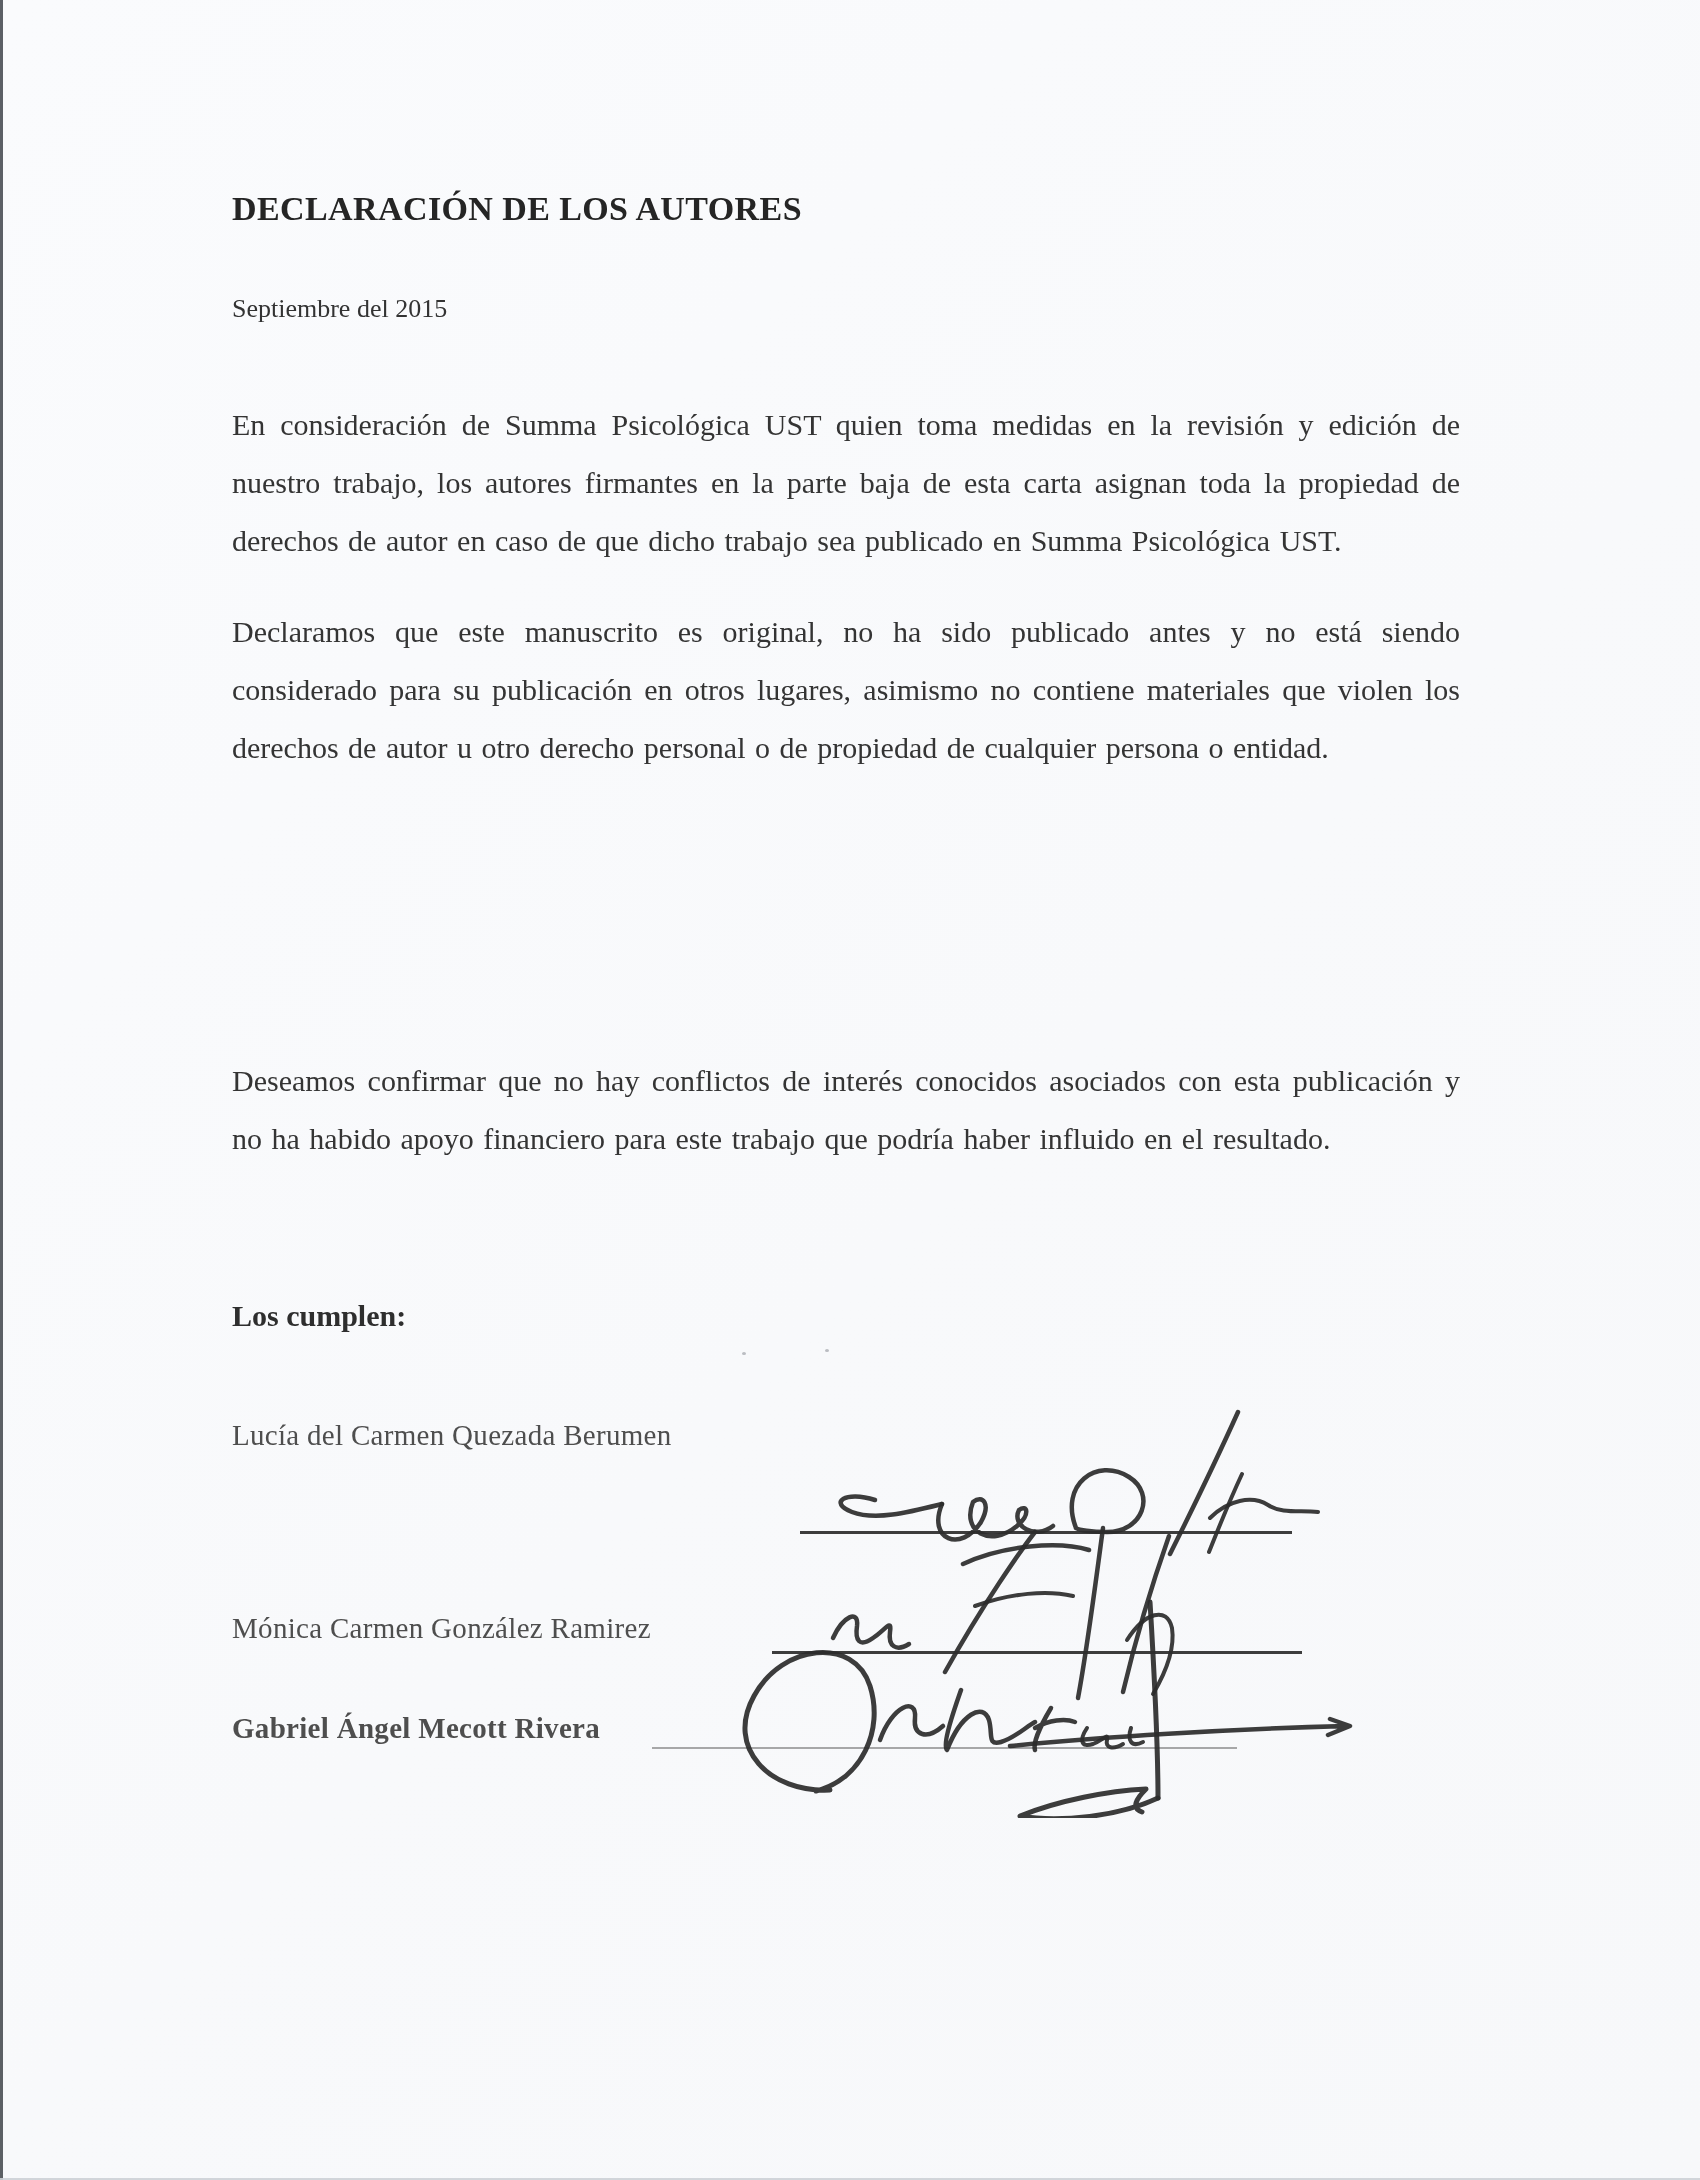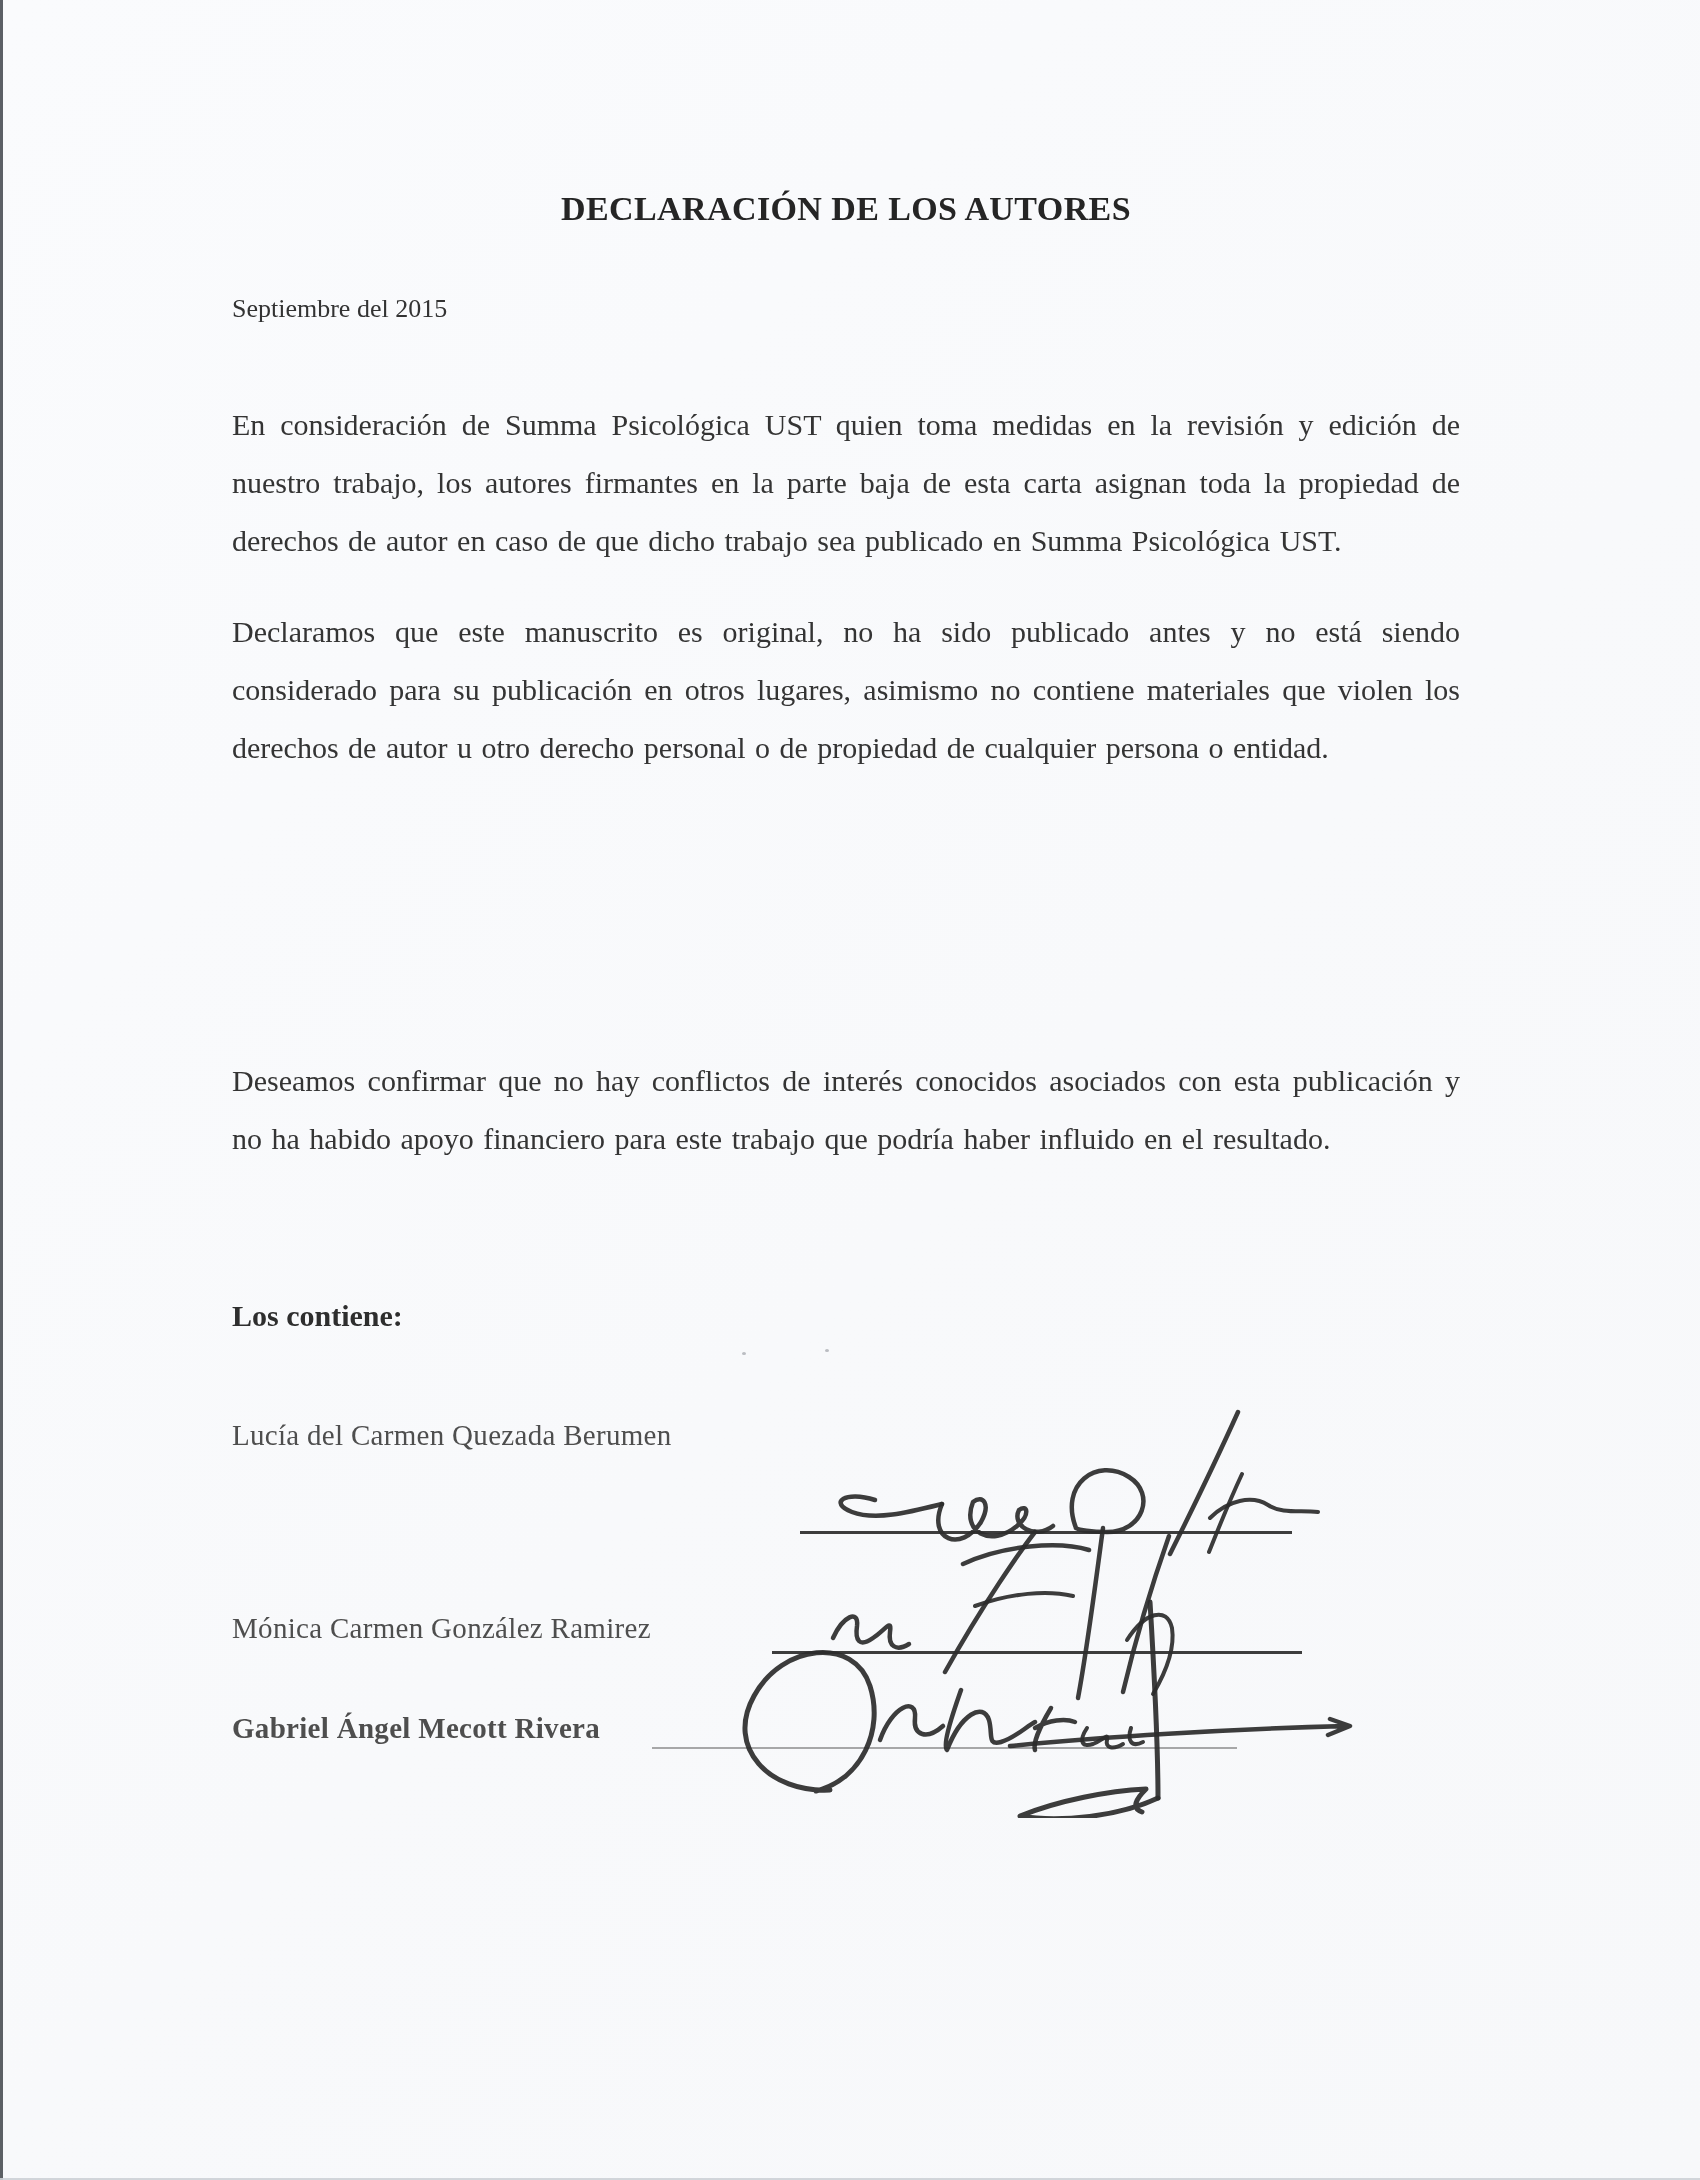--- a/index.html
+++ b/index.html
@@ -26,21 +26,21 @@
   }
   .speck {
     position: absolute; width: 4px; height: 3px; border-radius: 50%;
     background: rgba(110,115,125,.45);
   }
   .block {
     position: absolute; left: 232px; width: 1228px;
   }
   .doc-title {
     top: 188px;
-    text-align: center;
+    text-align: left;
     font-size: 34px; line-height: 42px;
     font-weight: bold;
     letter-spacing: .4px;
     color: #252525;
   }
   .date-line {
     top: 280px;
     font-size: 26px; line-height: 58px;
     color: #333;
   }
@@ -94,21 +94,21 @@
   <div class="speck" style="left:825px; top:1349px;"></div>
 
   <div class="block doc-title">DECLARACIÓN DE LOS AUTORES</div>
 
   <div class="block date-line">Septiembre del 2015</div>
 
   <div class="block para p1">En consideración de Summa Psicológica UST quien toma medidas en la revisión y edición de nuestro trabajo, los autores firmantes en la parte baja de esta carta asignan toda la propiedad de derechos de autor en caso de que dicho trabajo sea publicado en Summa Psicológica UST.</div>
   <div class="block para p2">Declaramos que este manuscrito es original, no ha sido publicado antes y no está siendo considerado para su publicación en otros lugares, asimismo no contiene materiales que violen los derechos de autor u otro derecho personal o de propiedad de cualquier persona o entidad.</div>
   <div class="block para p4">Deseamos confirmar que no hay conflictos de interés conocidos asociados con esta publicación y no ha habido apoyo financiero para este trabajo que podría haber influido en el resultado.</div>
 
-  <div class="block authors-heading">Los contiene:</div>
+  <div class="block authors-heading">Los cumplen:</div>
 
   <div class="author-name name-1">Lucía del Carmen Quezada Berumen</div>
   <div class="sig-line line-1"></div>
   <svg class="sig sig-1" width="540" height="175" viewBox="0 0 540 175">
     <path stroke-width="4.5" d="M 85,100 C 55,90 38,103 62,112 C 86,121 120,112 152,104"></path>
     <path stroke-width="4.5" d="M 152,104 C 137,140 171,153 191,122 C 201,104 193,94 183,102 C 171,132 201,148 227,126 C 241,114 237,104 229,110 C 221,126 245,140 263,126"></path>
     <path stroke-width="4.5" d="M 286,128 C 269,84 307,57 339,77 C 366,94 353,132 317,132 C 301,132 289,130 286,128"></path>
     <path stroke-width="4.5" d="M 448,12 C 430,52 398,118 380,154"></path>
     <path stroke-width="4" d="M 452,74 C 438,104 427,132 419,152"></path>
     <path stroke-width="4" d="M 420,118 C 438,100 462,95 478,105 C 492,114 510,110 528,112"></path>

